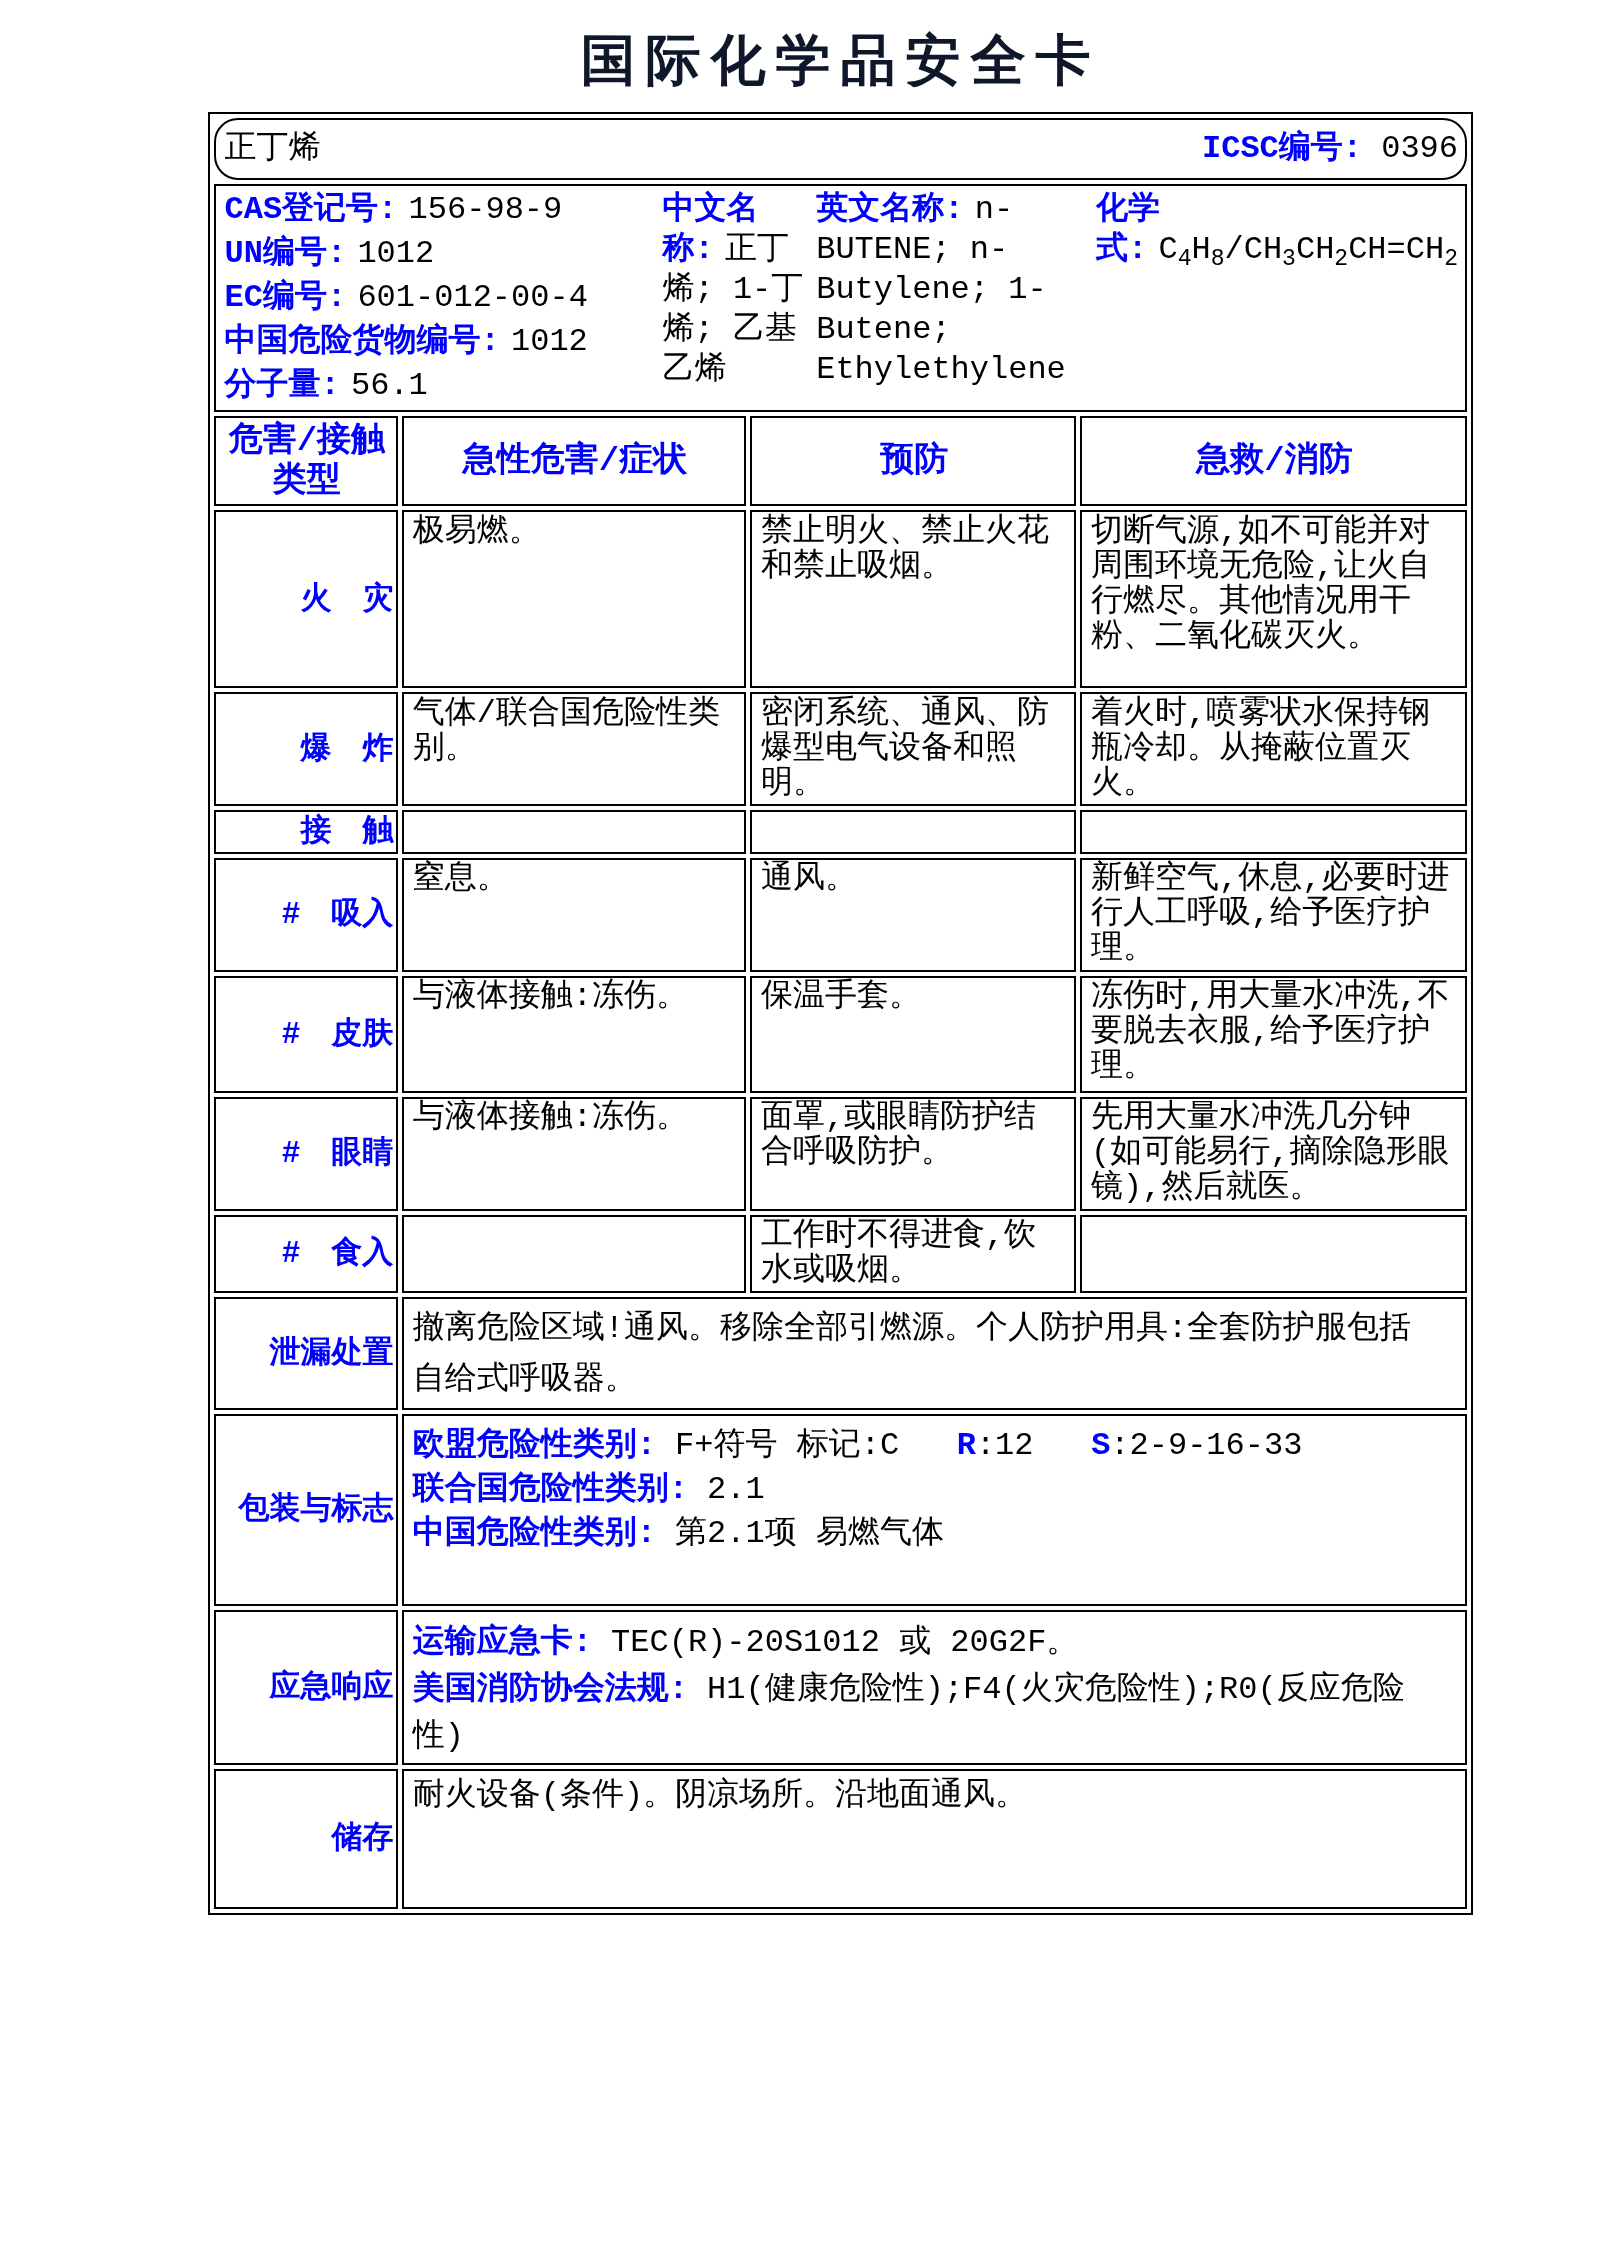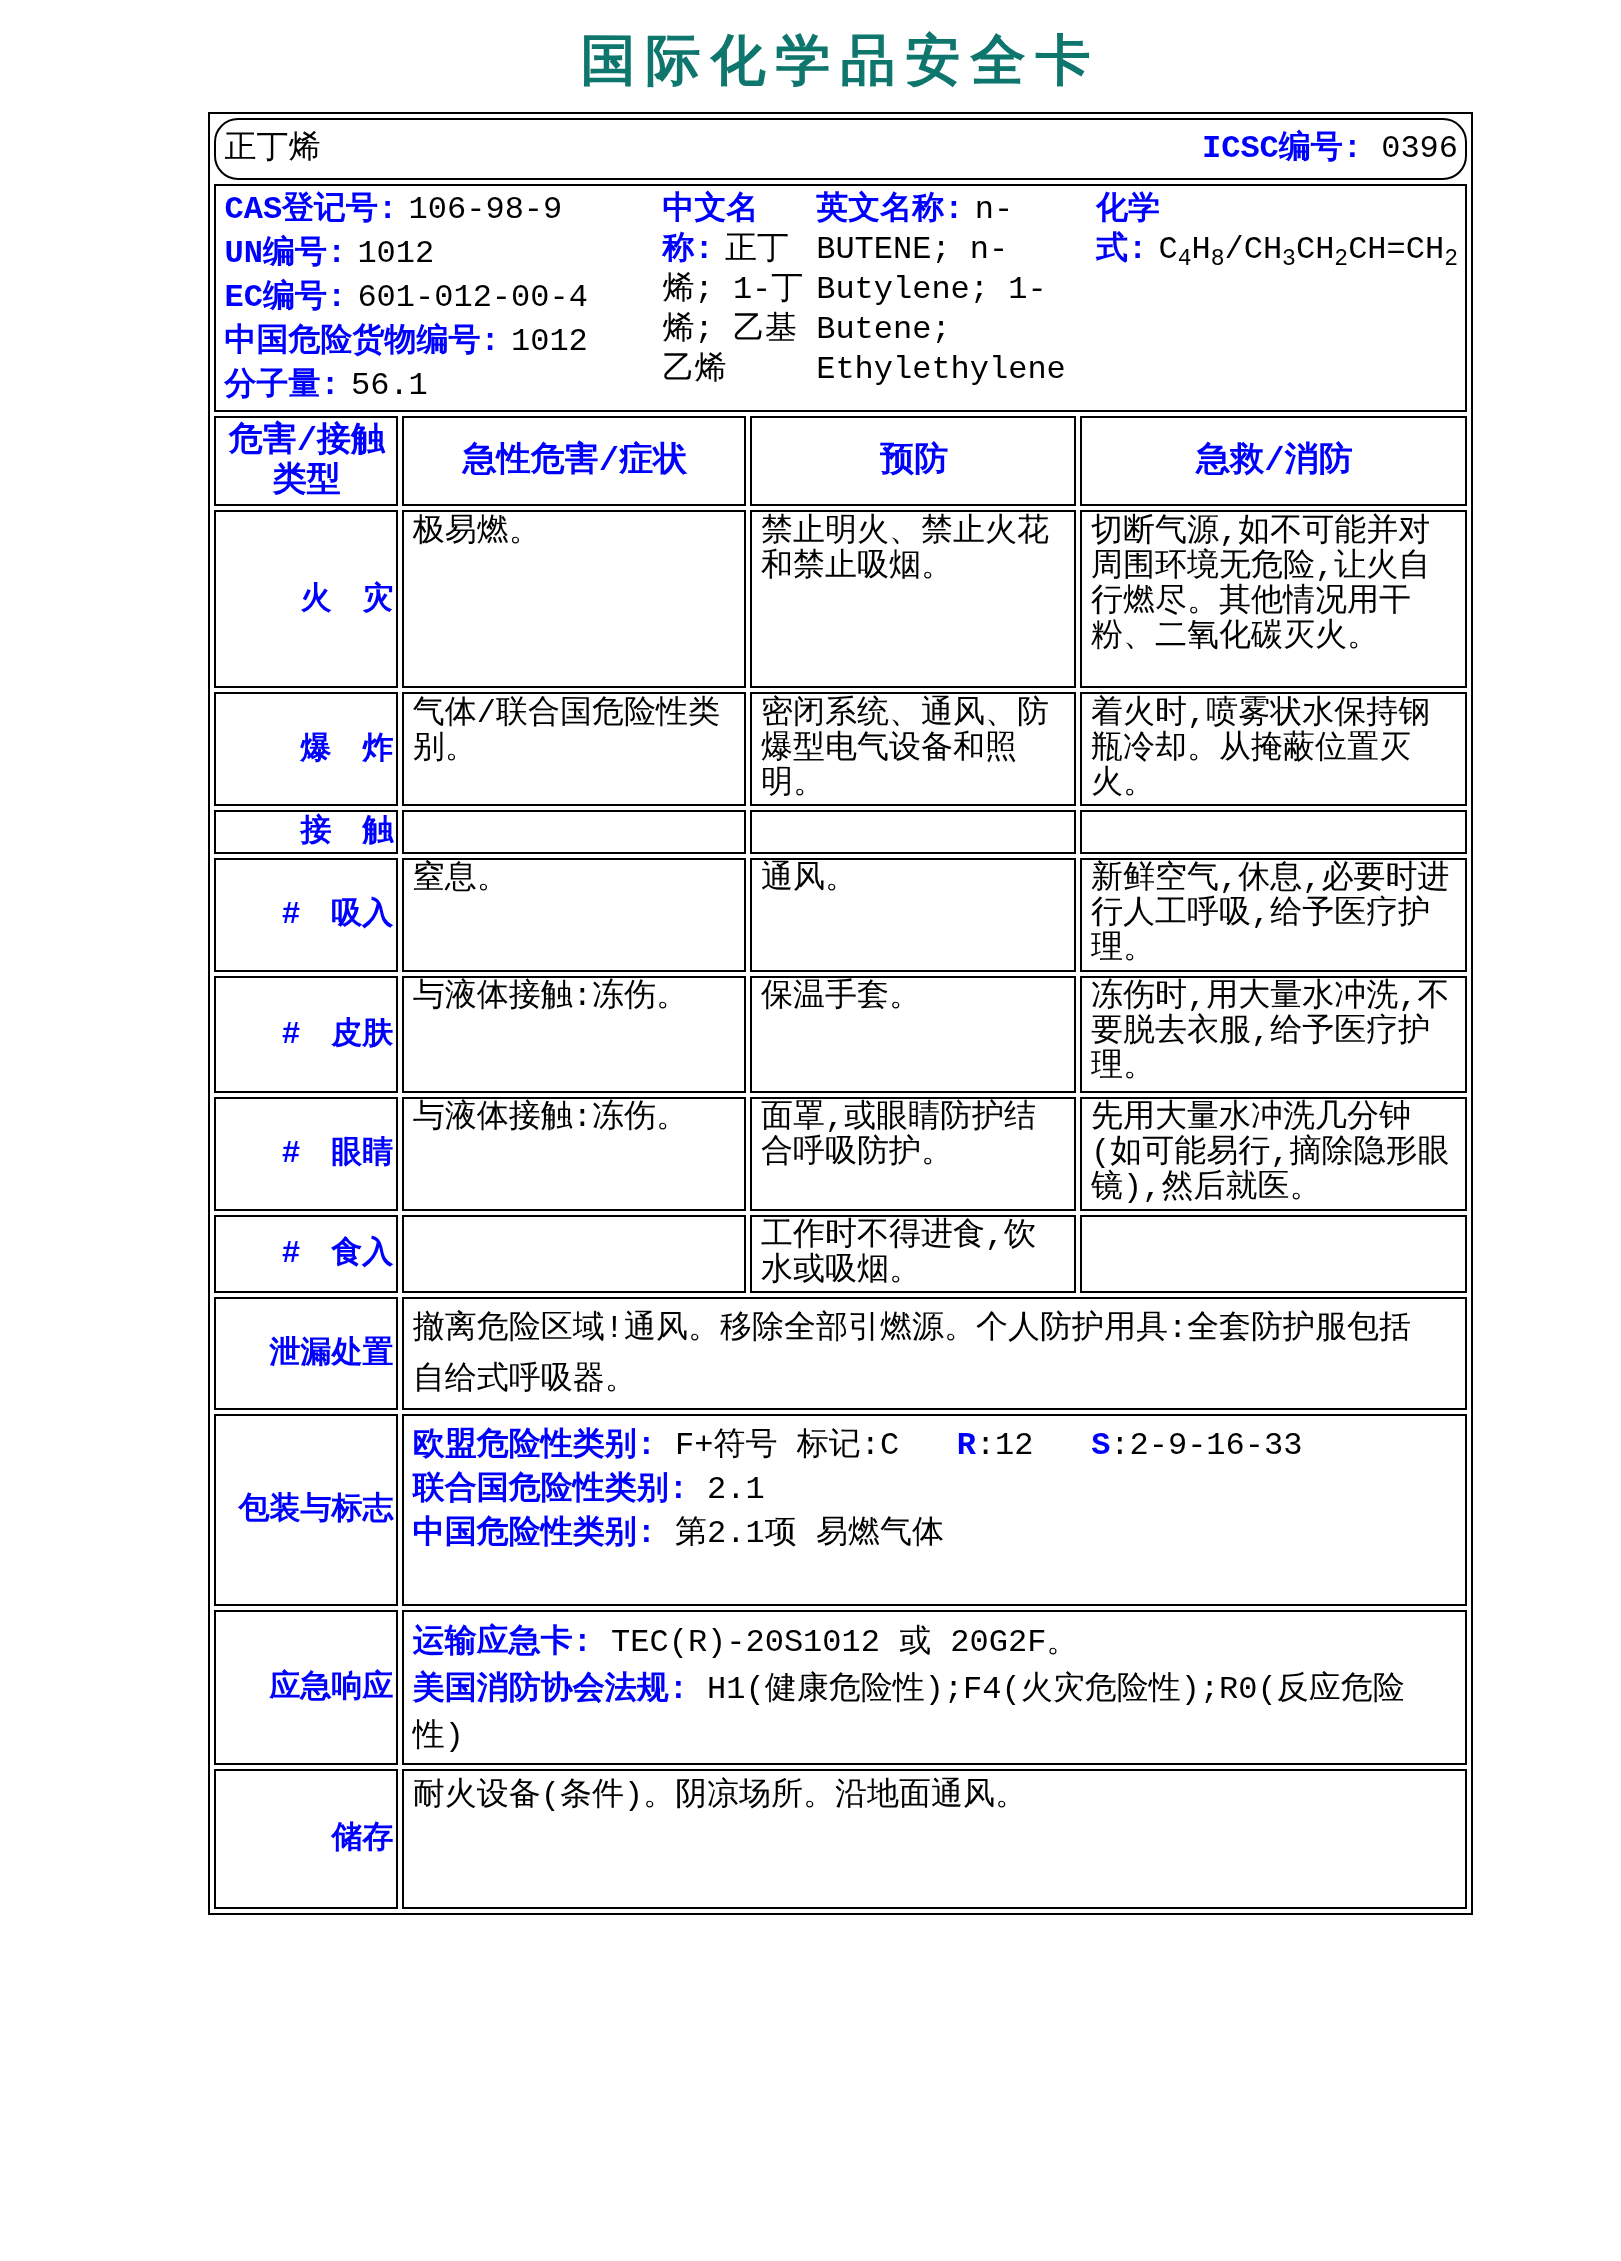--- a/index.html
+++ b/index.html
@@ -10,21 +10,21 @@
     color:#000000;
     overflow:hidden;
   }
   .title {
     margin:35px 0 18.3px 208px;
     width:1265px;
     text-align:center;
     font-size:55px;
     line-height:59px;
     font-weight:bold;
-    color:#0f766e;
+    color:#0f172a;
     letter-spacing:10px;
     white-space:nowrap;
   }
   table.card {
     margin-left:208px;
     width:1265px;
     table-layout:fixed;
     border-collapse:separate;
     border-spacing:4.2px;
     border:2.8px solid #000000;
@@ -115,21 +115,21 @@
         <span class="chem">正丁烯</span>
         <span class="icsc"><span class="lbl">ICSC编号:</span> <span class="val">0396</span></span>
       </div>
     </td>
   </tr>
 
   <tr class="r-ids">
     <td colspan="4">
       <div class="ids">
         <div class="ids-left">
-          <div class="id-line"><span class="lbl">CAS登记号:</span><span class="val">106-98-9</span></div>
+          <div class="id-line"><span class="lbl">CAS登记号:</span><span class="val">156-98-9</span></div>
           <div class="id-line"><span class="lbl">UN编号:</span><span class="val">1012</span></div>
           <div class="id-line"><span class="lbl">EC编号:</span><span class="val">601-012-00-4</span></div>
           <div class="id-line"><span class="lbl">中国危险货物编号:</span><span class="val">1012</span></div>
           <div class="id-line"><span class="lbl">分子量:</span><span class="val">56.1</span></div>
         </div>
         <div class="ids-right">
           <div class="id-line"><span class="lbl">中文名称:</span><span class="val">正丁烯; 1-丁烯; 乙基乙烯</span></div>
           <div class="id-line"><span class="lbl">英文名称:</span><span class="val">n-BUTENE; n-Butylene; 1-Butene; Ethylethylene</span></div>
           <div class="id-line"><span class="lbl">化学式:</span><span class="val"><span>C</span><sub>4</sub><span>H</span><sub>8</sub><span>/CH</span><sub>3</sub><span>CH</span><sub>2</sub><span>CH=CH</span><sub>2</sub></span></div>
         </div>

